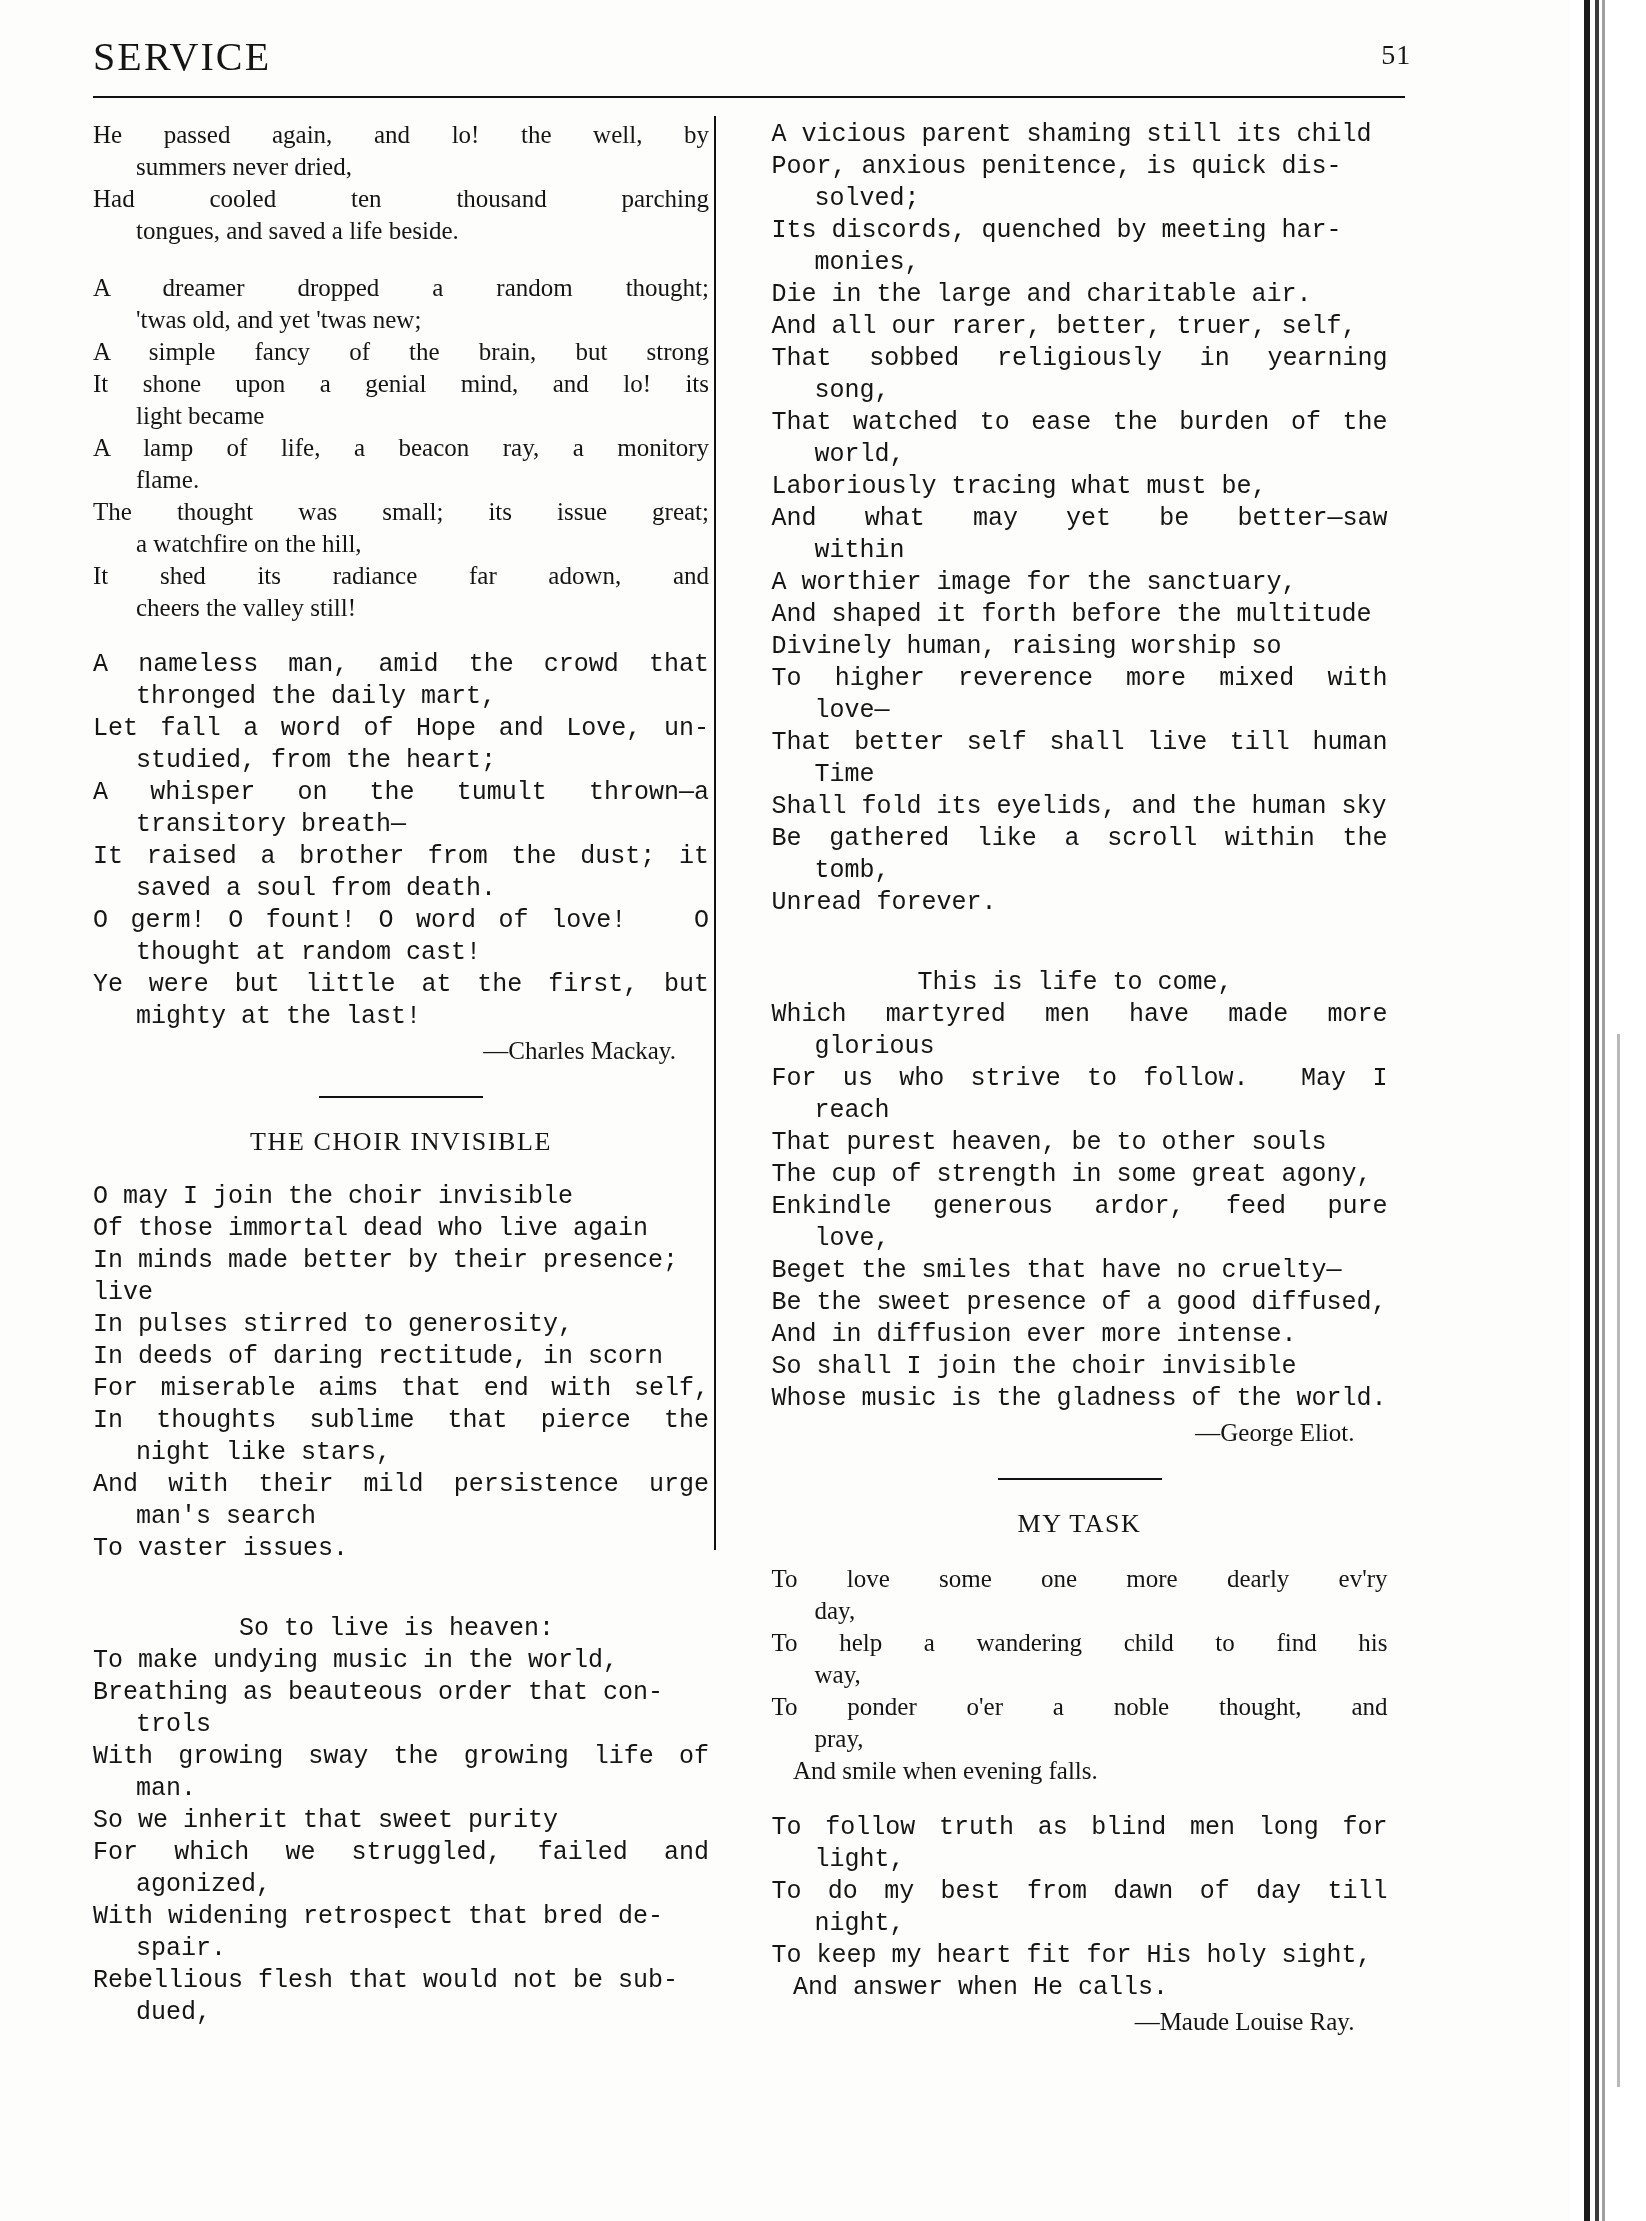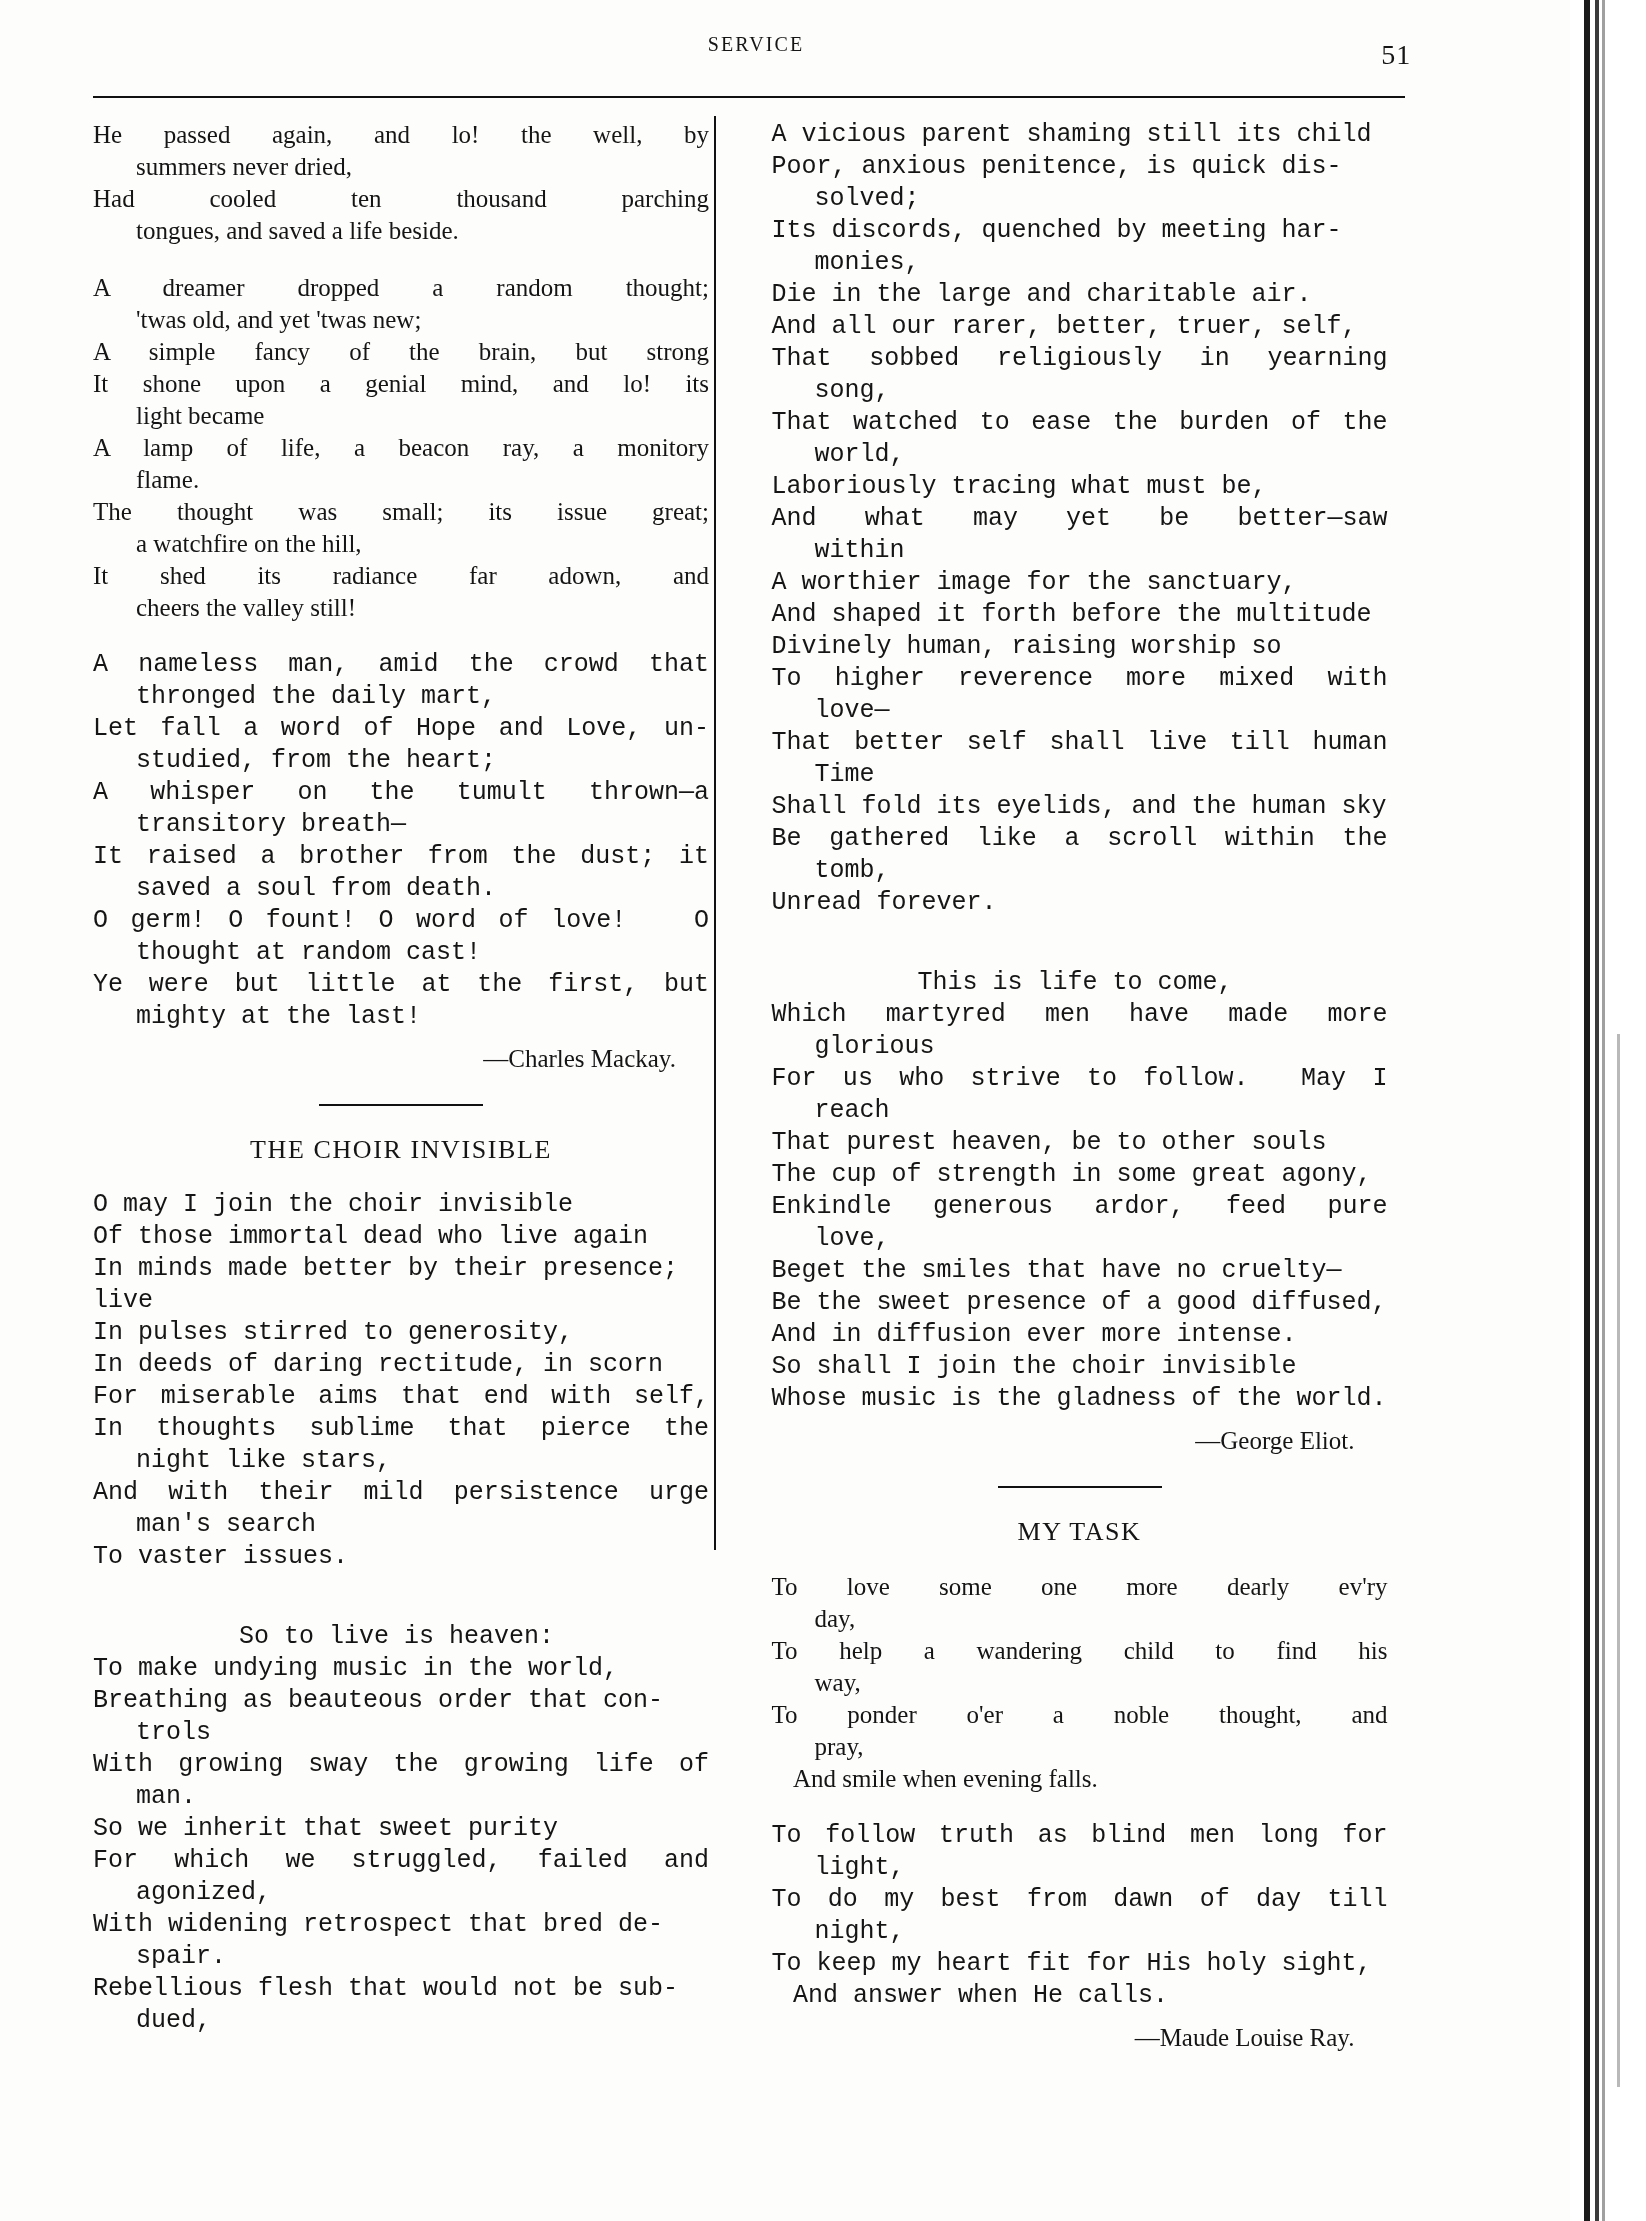--- a/index.html
+++ b/index.html
@@ -63,22 +63,22 @@
     top: 33px;
     width: 1326px;
   }
 
   
   .header {
     position: relative;
     height: 57px;
   }
   .header .title {
-    text-align: center;
-    font-size: 20px;
+    text-align: left;
+    font-size: 40px;
     letter-spacing: 2.1px;
     font-family: "Liberation Serif", serif;
   }
   .header .folio {
     position: absolute;
     right: 7.8px;
     top: 5.9px;
     font-size: 28px;
     letter-spacing: 1px;
   }
@@ -134,21 +134,21 @@
     margin-top: 48px;
   }
   .indent-small {
     padding-left: 21.5px;
   }
   .attrib {
     font-size: 25px;
     line-height: 32px;
     text-align: right;
     padding-right: 33px;
-    margin-top: 10px;
+    margin-top: 2px;
   }
 
   .sep {
     width: 164px;
     border-bottom: 2.9px solid #111;
     margin: 29px auto 29px auto;
   }
   .poem-title {
     text-align: center;
     font-size: 26px;

